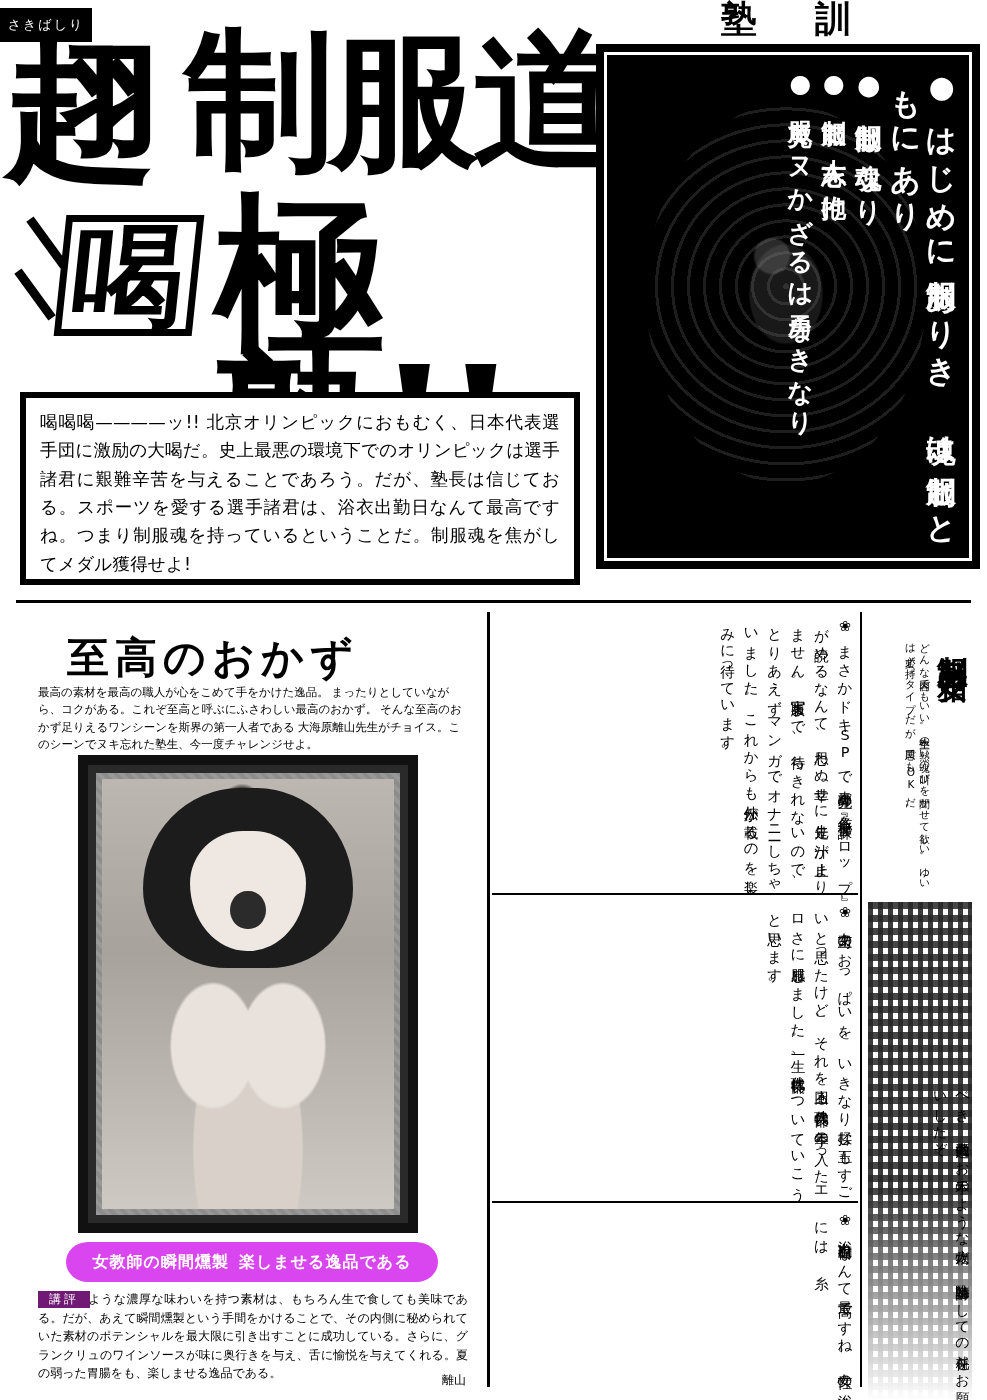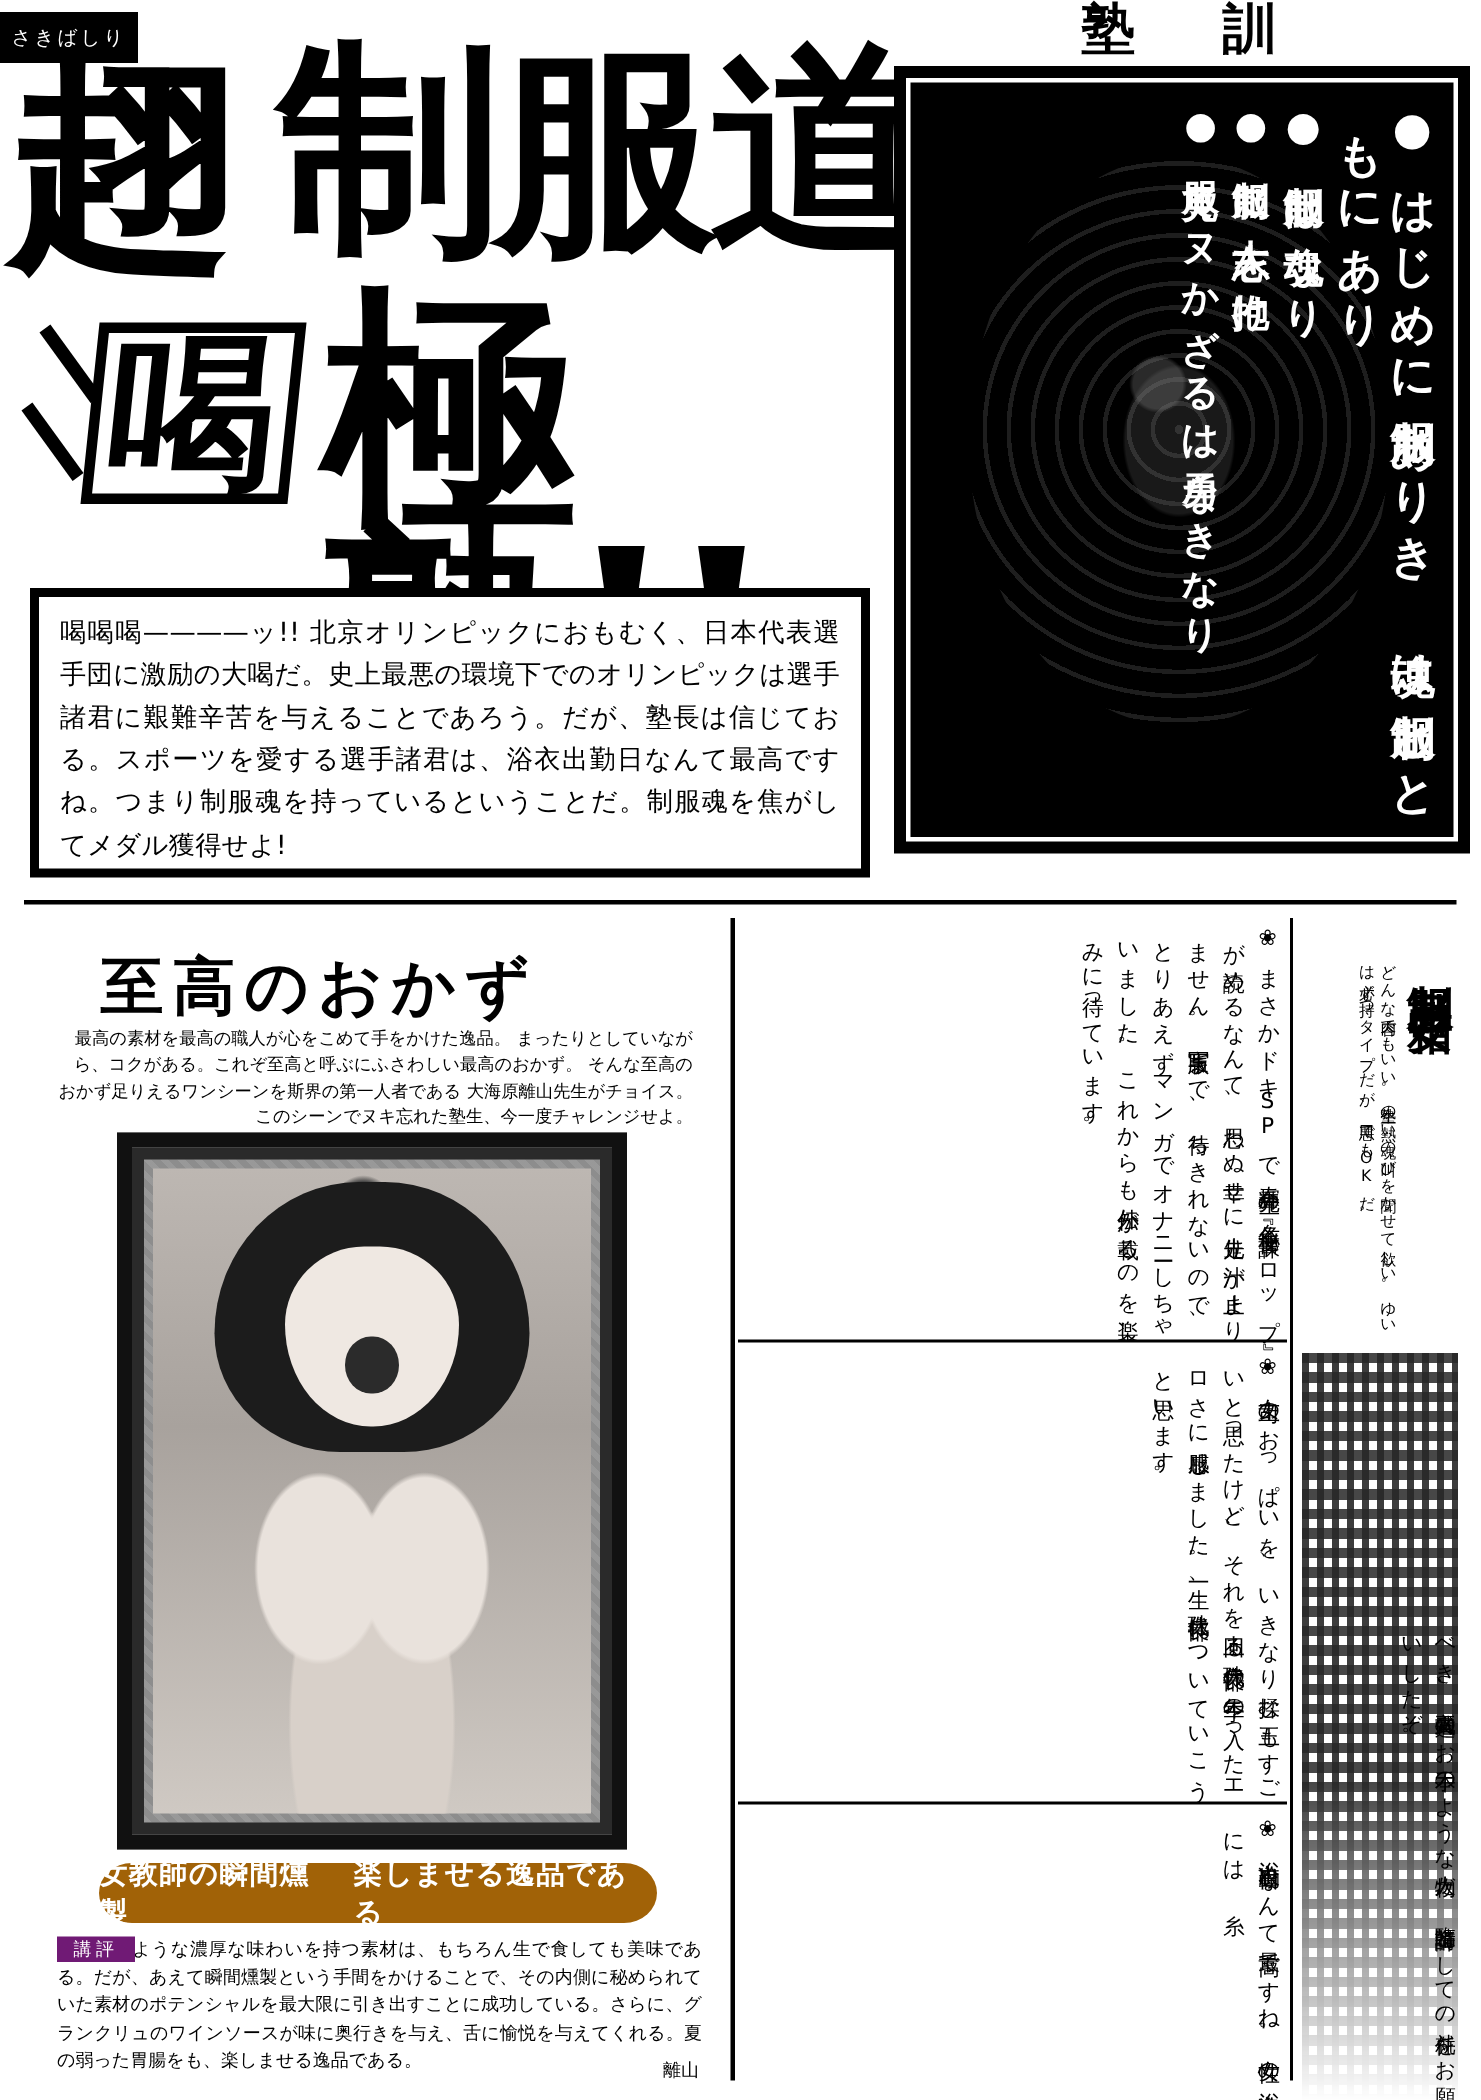--- a/index.html
+++ b/index.html
@@ -112,21 +112,21 @@
   .okazu{
     position:absolute;left:18px;top:612px;width:462px;height:775px;
   }
   .okazu-title{
     position:absolute;left:49px;top:18px;
     font-family:"DejaVu Serif","Liberation Serif",serif;
     font-size:42px;font-weight:bold;letter-spacing:6px;
   }
   .okazu-sub{
     position:absolute;left:20px;top:72px;width:424px;
-    font-size:11.5px;line-height:1.5;text-align:right;
+    font-size:11.5px;line-height:1.5;text-align:left;font-family:Liberation Serif, serif;
   }
   .okazu-frame{
     position:absolute;left:60px;top:143px;width:340px;height:478px;
     border:10px solid #111;
     background:#8d8d8d;
     box-sizing:border-box;
     overflow:hidden;
   }
   .okazu-frame:before{
     content:"";position:absolute;inset:0;
@@ -153,24 +153,24 @@
   .art-face{
     position:absolute;left:30%;top:12%;width:40%;height:28%;
     background:#efe8e2;border-radius:48% 48% 52% 52%/46% 46% 60% 60%;
   }
   .art-mouth{
     position:absolute;left:44%;top:26%;width:12%;height:9%;
     background:#2b2b2b;border-radius:50%;
   }
   .okazu-caption{
     position:absolute;left:48px;top:630px;width:372px;height:40px;
-    background:#a16207;color:#fff;
+    background:#d946ef;color:#fff;
     display:flex;align-items:center;justify-content:center;gap:10px;
     font-family:"DejaVu Serif","Liberation Serif",serif;
-    font-size:19px;font-weight:bold;letter-spacing:1px;
+    font-size:16px;font-weight:bold;letter-spacing:1px;
     border-radius:22px/20px;
   }
   .okazu-body{
     position:absolute;left:20px;top:678px;width:430px;
     font-size:12px;line-height:1.55;text-align:justify;
   }
   .hyou-tag{
     position:absolute;left:20px;top:679px;width:52px;height:17px;
     background:#701a75;color:#fff;font-size:12px;
     display:flex;align-items:center;justify-content:center;letter-spacing:3px;

